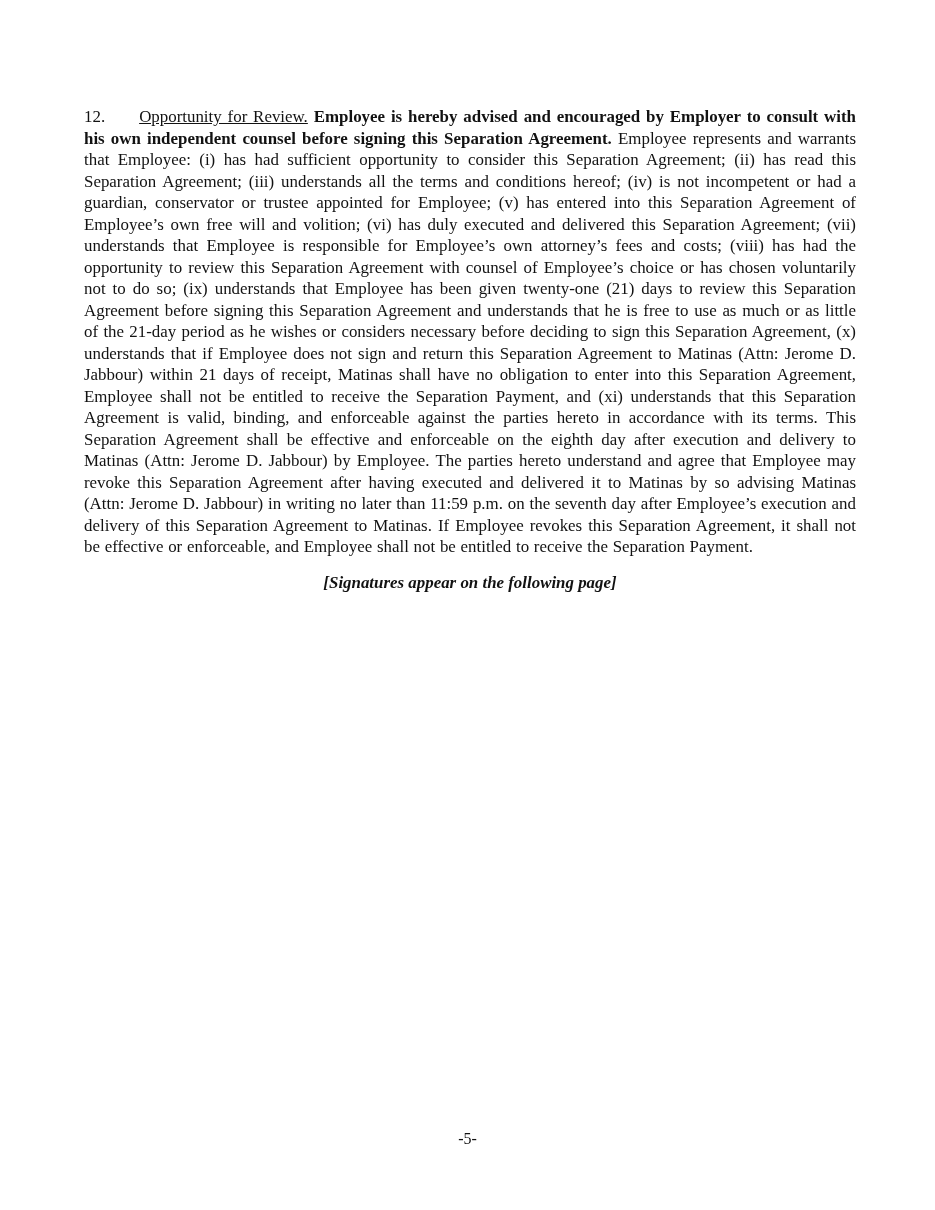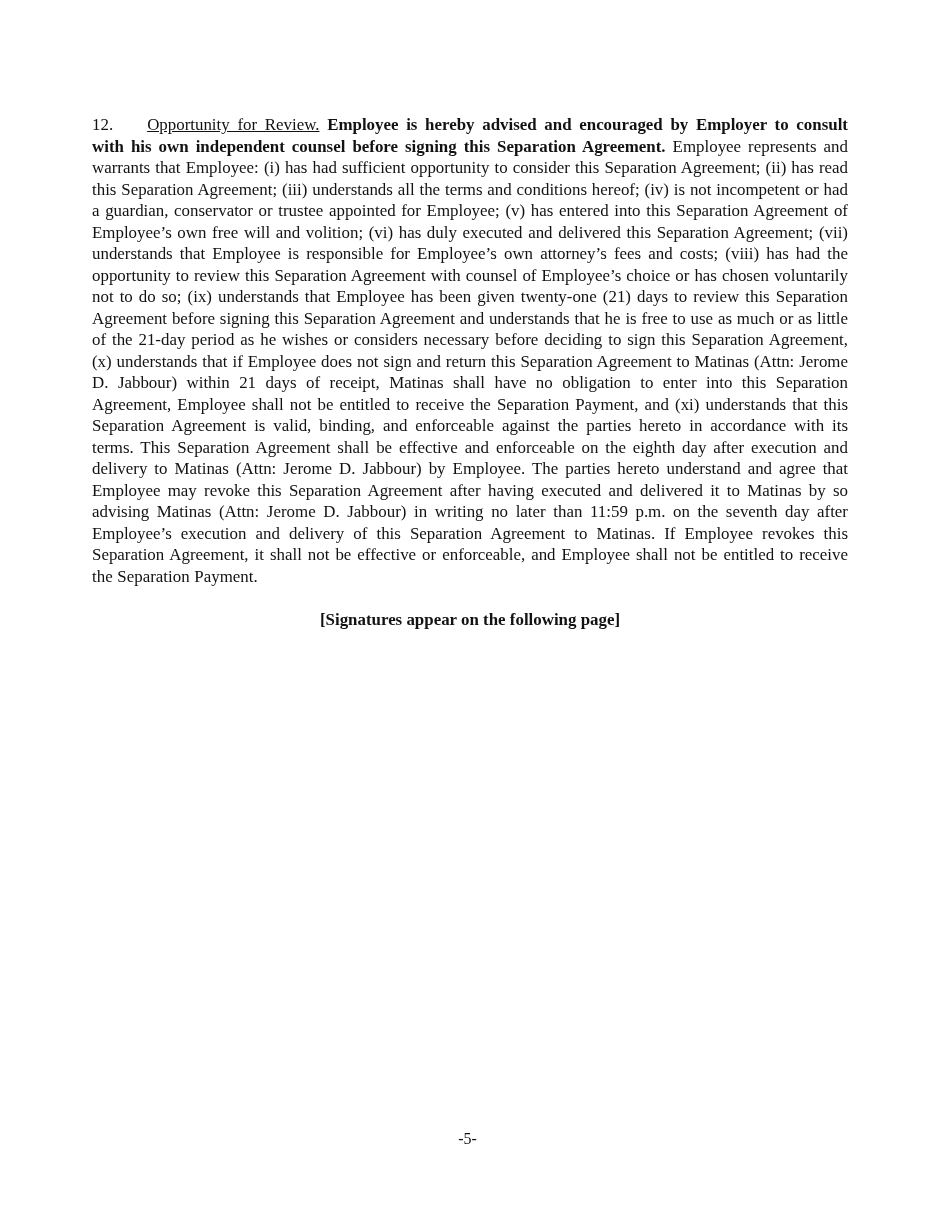--- a/index.html
+++ b/index.html
@@ -16,21 +16,21 @@
     color: #121212;
     overflow: hidden;
   }
   .content {
     position: absolute;
     top: 106px;
     left: 84px;
     width: 772px;
   }
   .para {
-    margin: 8px;
+    margin: 0;
     font-size: 16.9px;
     line-height: 21.5px;
     text-align: justify;
     word-spacing: 0.5px;
   }
   .secnum {
     display: inline-block;
   }
   .tab {
     display: inline-block;
@@ -42,20 +42,21 @@
   .bold {
     font-weight: bold;
   }
   .signature-note {
     margin: 0;
     padding-top: 14px;
     font-size: 16.9px;
     line-height: 21.5px;
     text-align: center;
     font-weight: bold;
+    font-style: italic;
   }
   .footer {
     position: absolute;
     top: 1129px;
     left: 0;
     width: 935px;
     text-align: center;
     font-size: 16px;
     line-height: 20px;
   }

